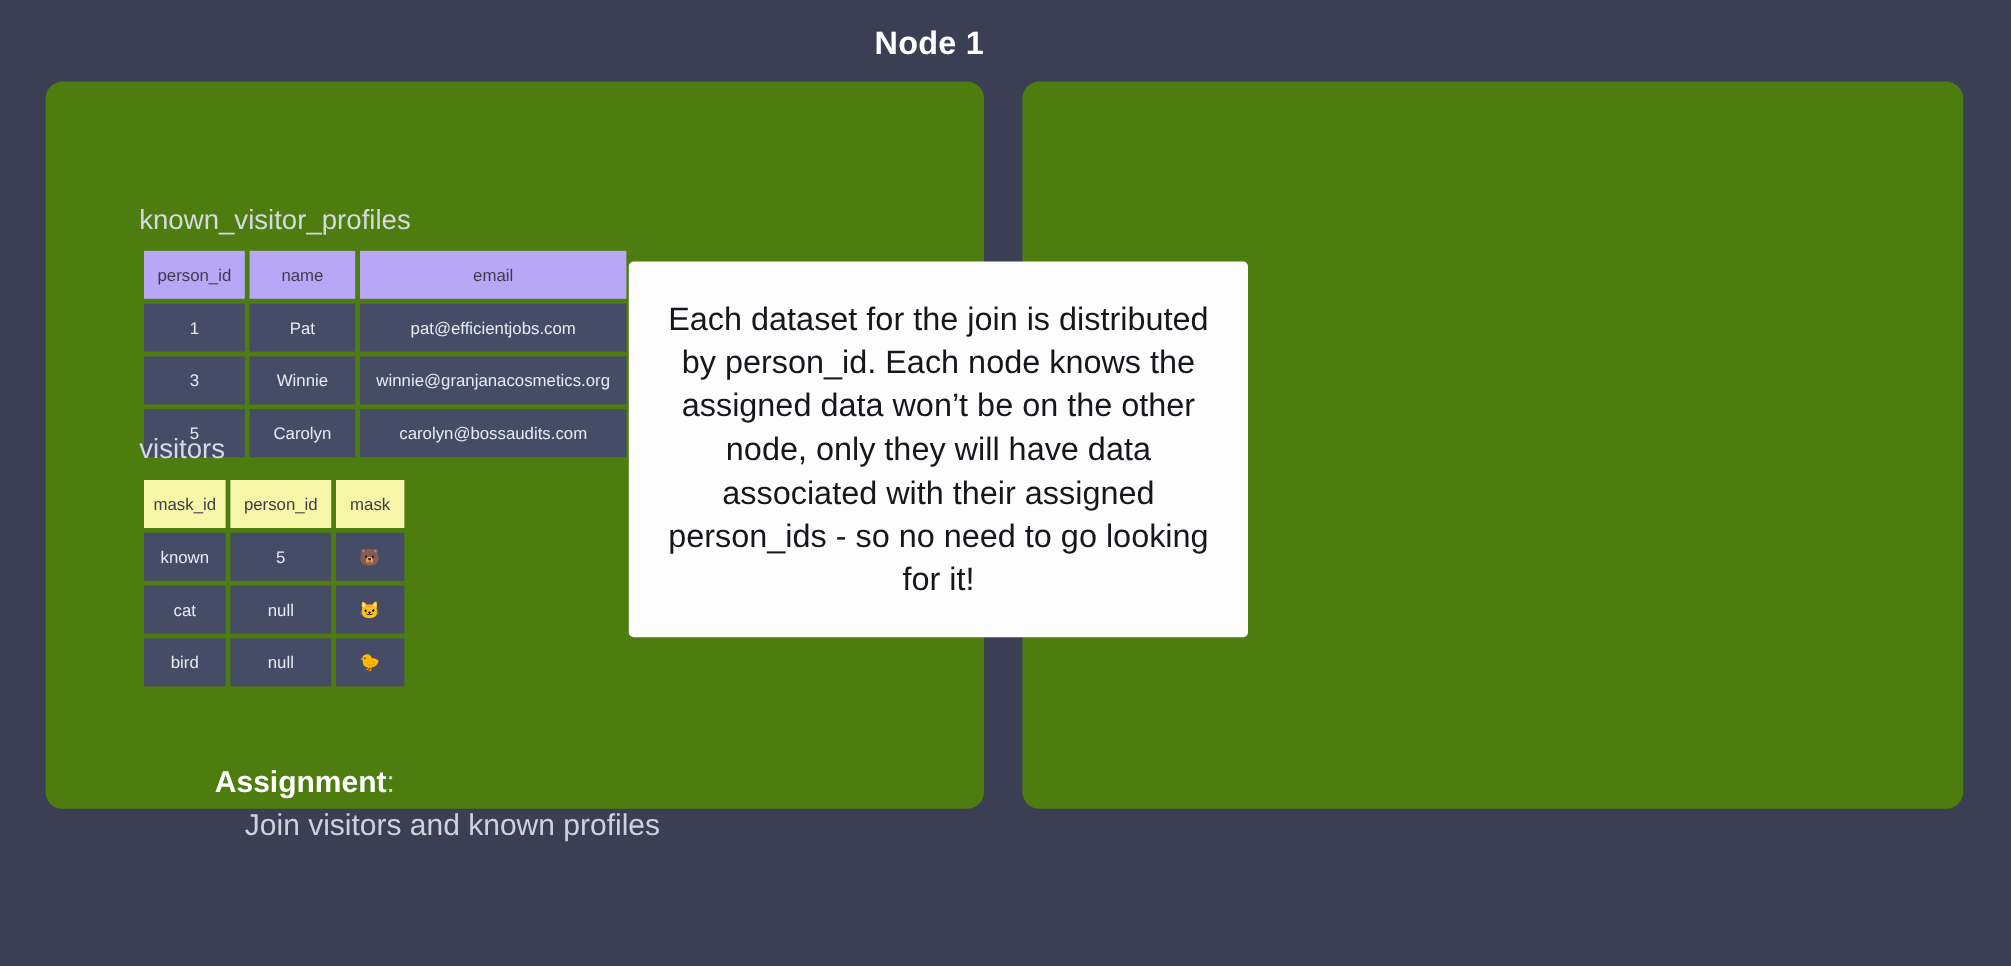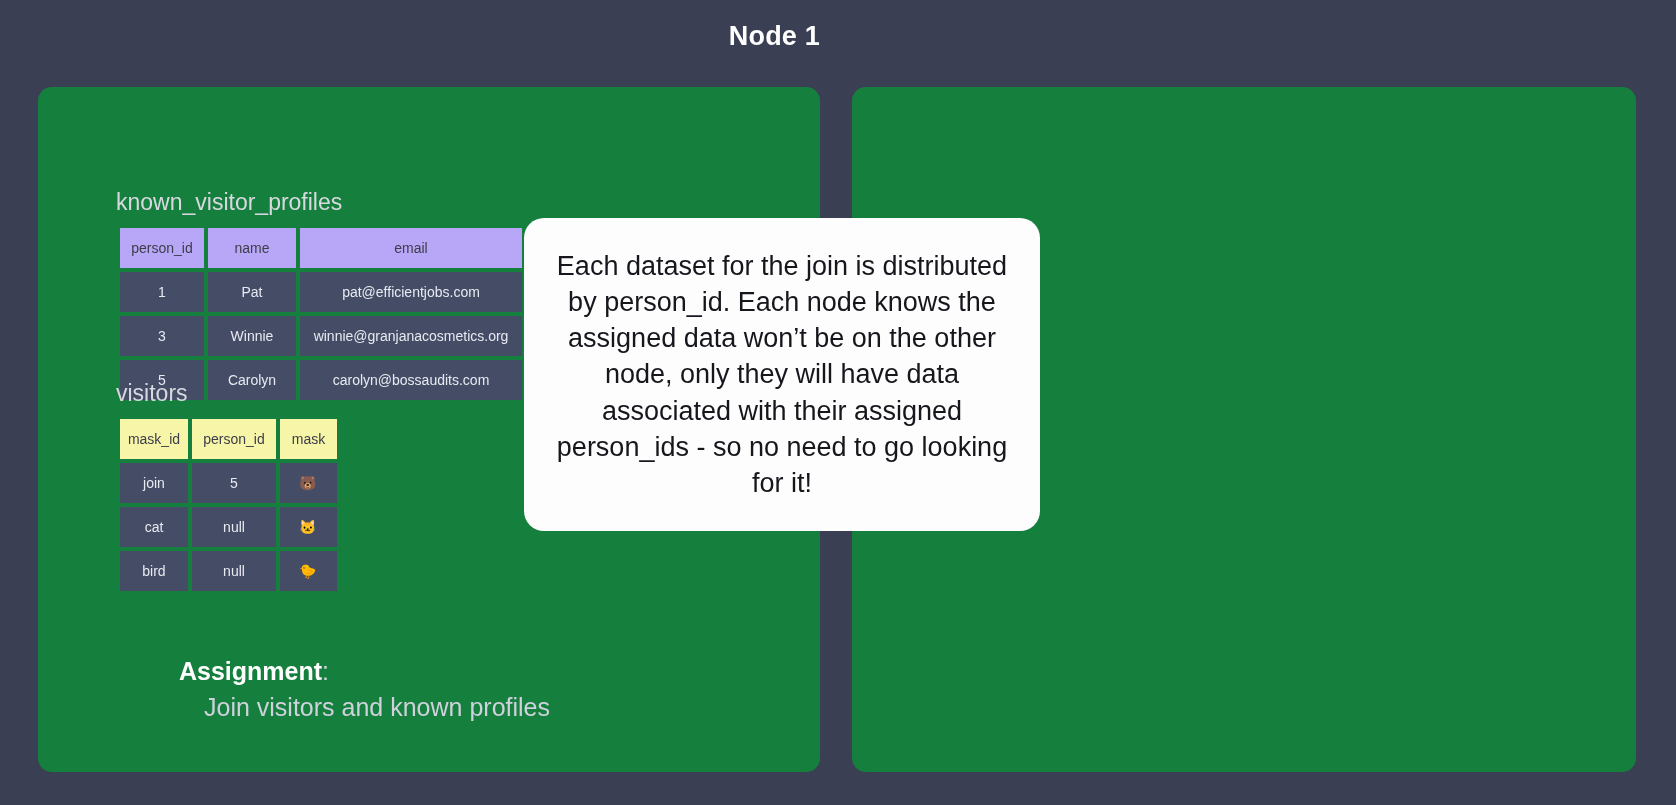--- a/index.html
+++ b/index.html
@@ -29,23 +29,23 @@
     color: #ffffff;
     text-align: right;
     letter-spacing: 0.2px;
   }
   #title-node-1 { left: 38px;  width: 782px; }
   #title-node-2 { left: 852px; width: 784px; }
 
   
   .node-card {
     position: absolute;
-    top: 87px;
-    height: 685px;
-    background: #15803d;
+    top: 68px;
+    height: 606px;
+    background: #4d7c0f;
     border-radius: 14px;
     box-sizing: border-box;
   }
   #card-node-1 { left: 38px;  width: 782px; }
   #card-node-2 { left: 852px; width: 784px; }
 
   
   .table-block { position: absolute; }
   .table-caption {
     font-size: 23px;
@@ -113,21 +113,21 @@
   #assign-1 { left: 141px; top: 550px; }
 
   
   #callout {
     position: absolute;
     left: 524px;
     top: 218px;
     width: 516px;
     height: 313px;
     background: #fdfdfd;
-    border-radius: 20px;
+    border-radius: 4px;
     display: flex;
     align-items: center;
     justify-content: center;
     box-sizing: border-box;
     padding: 12px 30px;
   }
   #callout .callout-text {
     font-size: 27px;
     line-height: 1.34;
     color: #16161c;
@@ -189,21 +189,21 @@
         </colgroup>
         <thead class="hdr-yellow">
           <tr>
             <th>mask_id</th>
             <th>person_id</th>
             <th>mask</th>
           </tr>
         </thead>
         <tbody>
           <tr>
-            <td>join</td>
+            <td>known</td>
             <td>5</td>
             <td class="emoji-cell">🐻</td>
           </tr>
           <tr>
             <td>cat</td>
             <td>null</td>
             <td class="emoji-cell">🐱</td>
           </tr>
           <tr>
             <td>bird</td>

